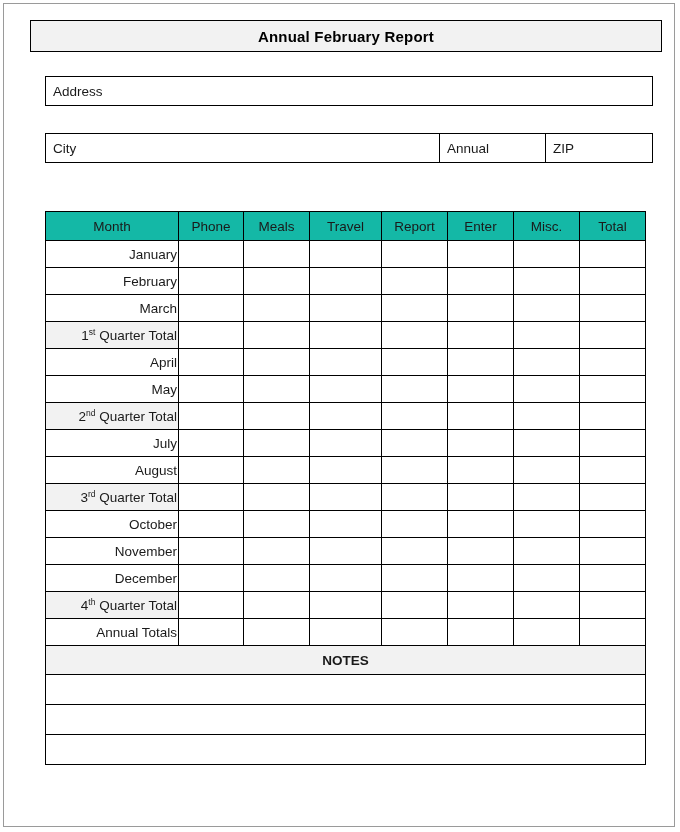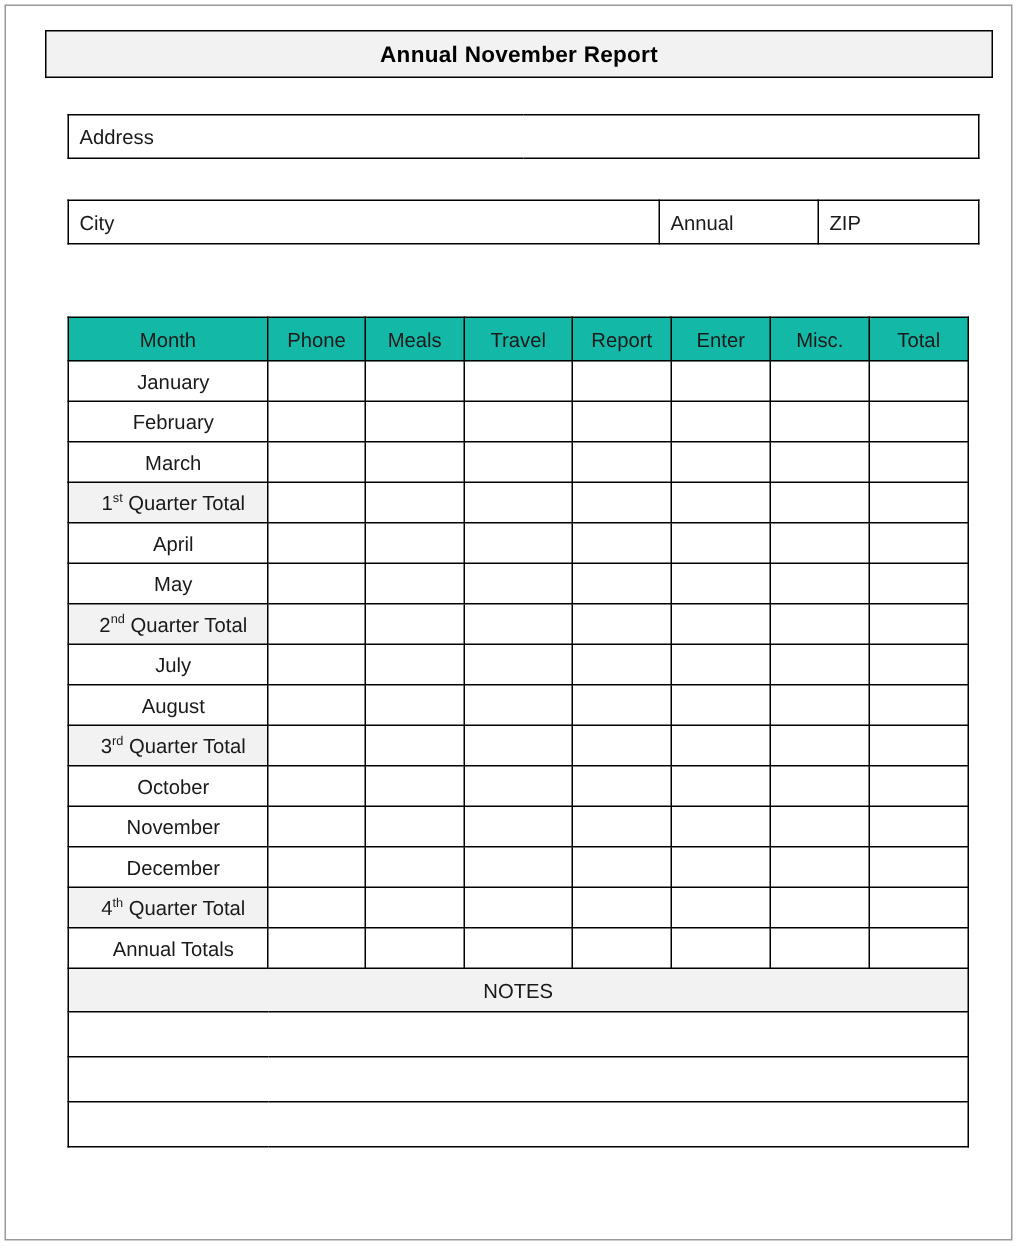--- a/index.html
+++ b/index.html
@@ -85,54 +85,55 @@
     color: #1a1a1a;
     background: #ffffff;
     vertical-align: middle;
   }
   .expense-table thead th {
     background: #14b8a6;
     text-align: center;
     height: 26px;
   }
   td.month-cell {
-    text-align: center;
+    text-align: right;
     padding-left: 8px;
   }
   tr.quarter-row td.month-cell {
     background: #f2f2f2;
   }
   td.data-cell {
     text-align: right;
     padding-right: 5px;
   }
   sup {
     font-size: 8.5px;
     vertical-align: super;
     line-height: 0;
   }
 
   
   td.notes-head {
     background: #f2f2f2;
     text-align: center;
     height: 26px;
+    font-weight: bold;
   }
   td.notes-line {
     height: 27px;
     background: #ffffff;
   }
 </style>
 </head>
 <body>
 
 <div class="page">
 
   <div class="title-box">
-    <span class="title-text">Annual November Report</span>
+    <span class="title-text">Annual February Report</span>
   </div>
 
   <table class="info-table">
     <colgroup>
       <col style="width:303px">
         <col style="width:304px">
     </colgroup>
     <tbody>
       <tr>
         <td colspan="2">Address</td>

